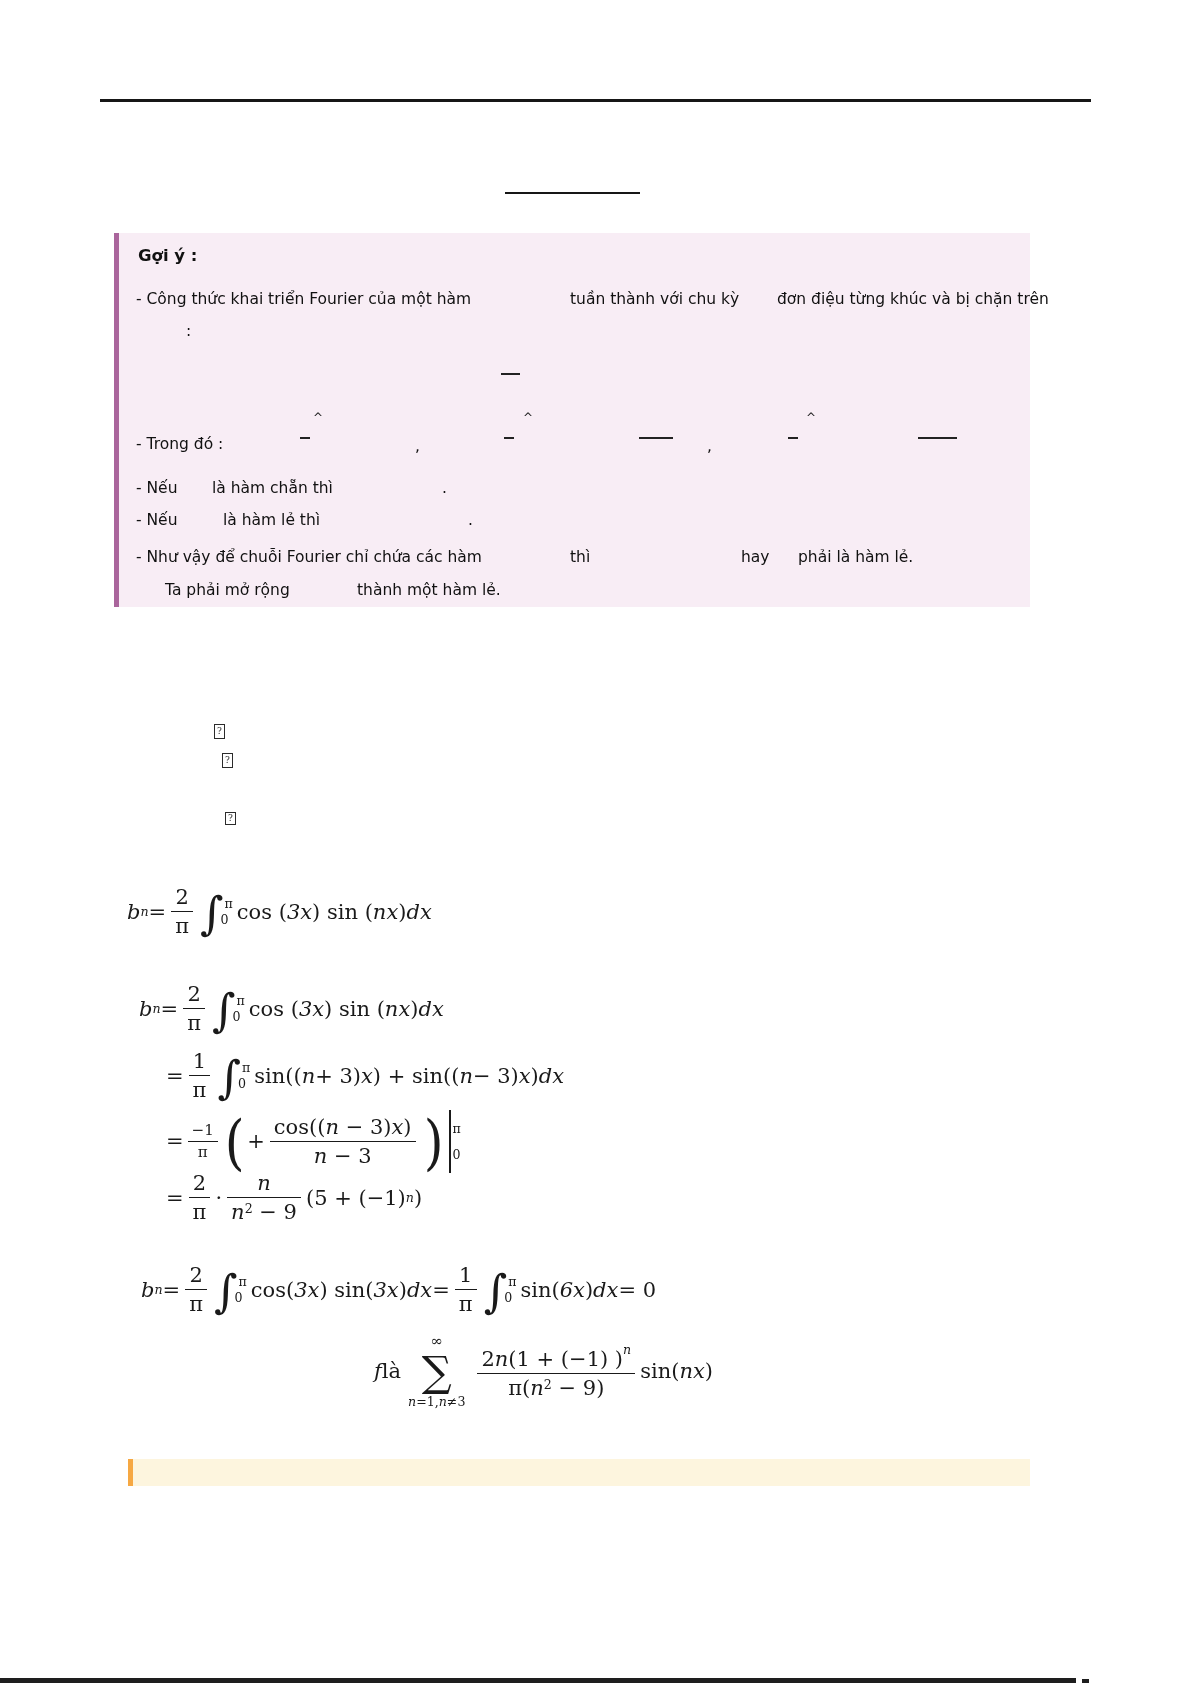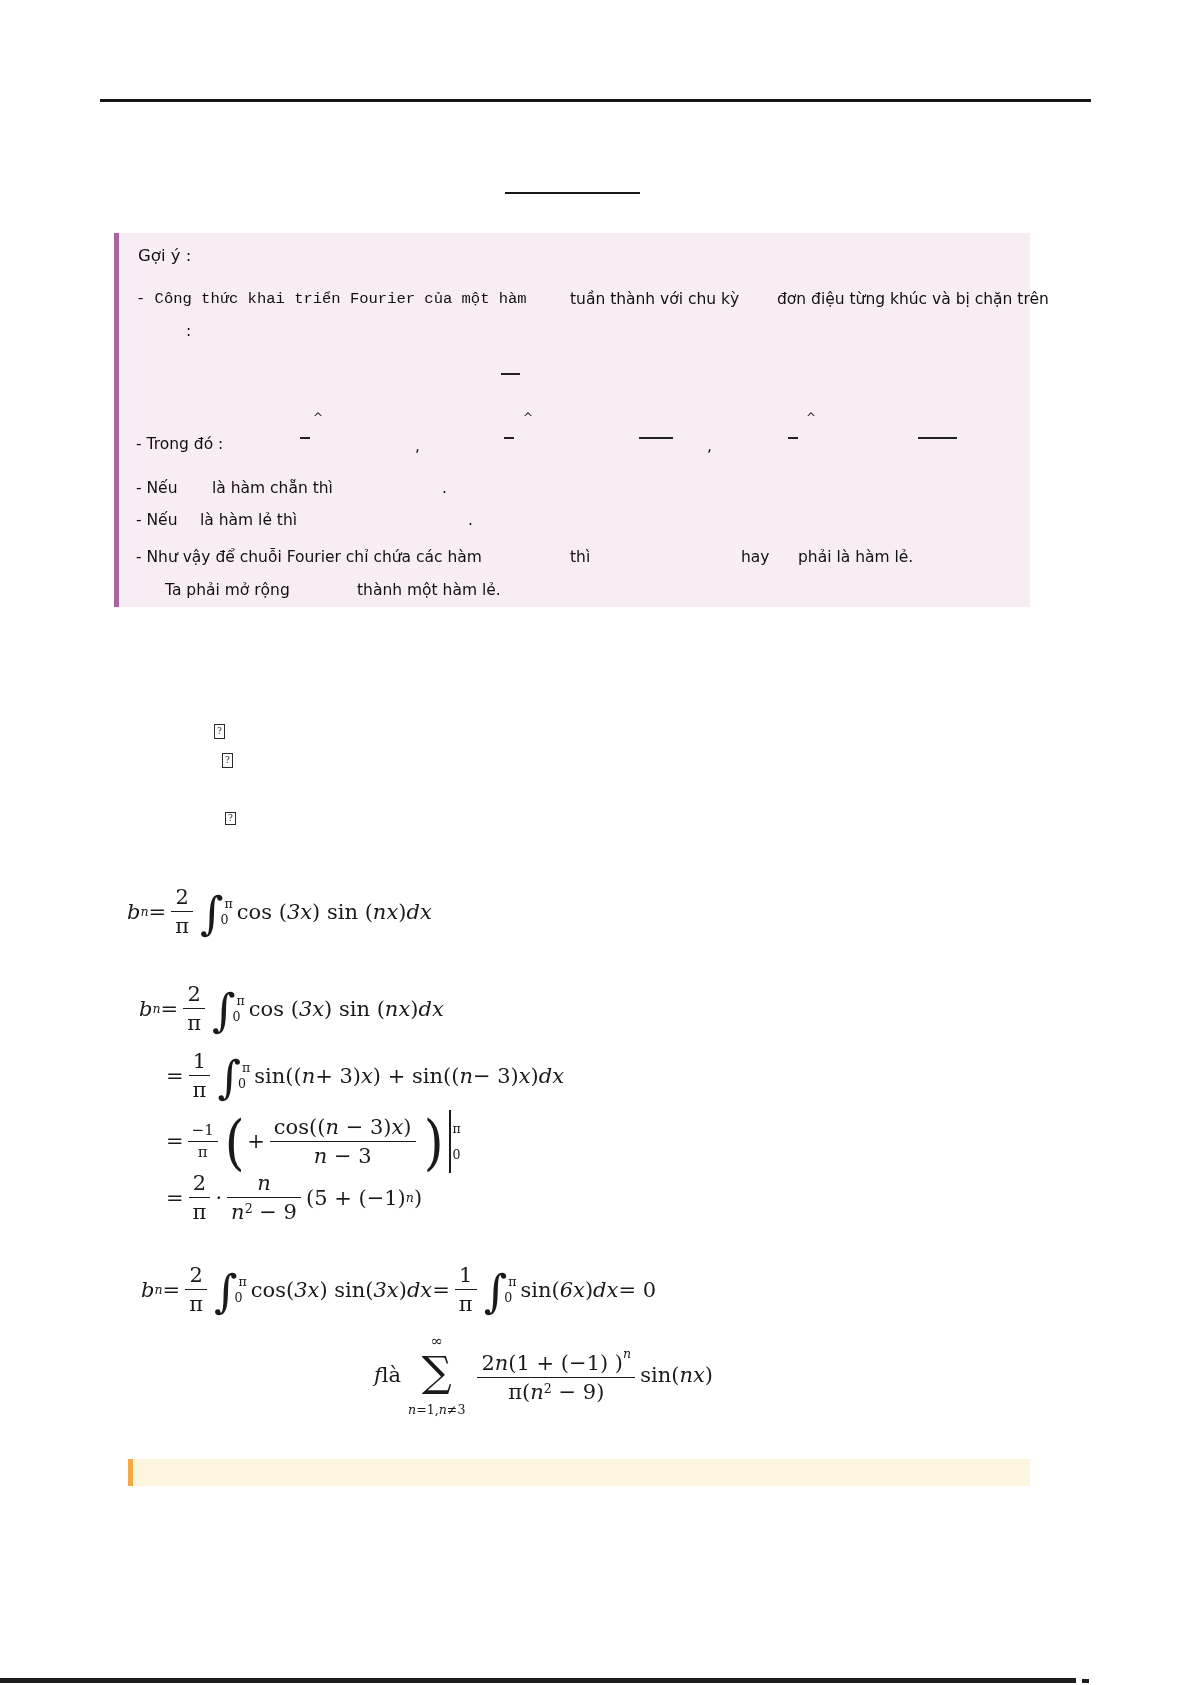--- a/index.html
+++ b/index.html
@@ -9,21 +9,21 @@
     overflow:hidden;
   }
   .abs{position:absolute;}
   .rule{background:#161616;}
   
   .hint-box{
     left:114px;top:233px;width:916px;height:374px;
     background:#f8edf5;border-left:5px solid #aa659c;box-sizing:border-box;
   }
   .hint-box .frag{position:absolute;font-size:15.5px;line-height:20px;white-space:nowrap;}
-  .hint-box .head{font-weight:normal;font-size:16.5px;}
+  .hint-box .head{font-weight:bold;font-size:16.5px;}
   .mark-dash{position:absolute;height:1.6px;background:#222;}
   .mark-hat{position:absolute;font-size:12px;line-height:10px;color:#222;font-family:"DejaVu Sans",sans-serif;}
   
   .tofu{
     position:absolute;width:11px;height:15px;border:1.6px solid #2b2b2b;box-sizing:border-box;
     display:flex;align-items:center;justify-content:center;
     font-size:9px;line-height:9px;color:#2b2b2b;font-family:"DejaVu Serif",serif;
   }
   .tofu.small{height:13px;}
   
@@ -42,40 +42,40 @@
   .frac .fn{padding:0 4px 1px 4px;border-bottom:1.5px solid #1a1a1a;}
   .frac .fd{padding:1px 4px 0 4px;}
   .frac.sm2{font-size:72%;margin:0 4px;}
   .ig{display:inline-flex;align-items:center;margin:0 4px 0 2px;}
   .ig .is{font-size:215%;line-height:1;transform:translateY(2px);}
   .ig .il{display:inline-flex;flex-direction:column;justify-content:space-between;height:2.55em;font-size:60%;margin-left:1px;}
   .ig .ilb{margin-left:-4px;}
   .sm{display:inline-flex;flex-direction:column;align-items:center;margin:0 7px;line-height:1;}
   .sm .st{font-size:72%;margin-bottom:3px;}
   .sm .ss{font-size:200%;line-height:0.95;}
-  .sm .sb{font-size:60%;margin-top:12px;}
+  .sm .sb{font-size:60%;margin-top:4px;}
   .bp{font-size:285%;line-height:0;transform:scaleX(0.85);margin:0 1px;}
   .ev{display:inline-flex;margin-left:3px;align-items:center;}
   .ev .eb{width:1.7px;background:#1a1a1a;height:3em;}
   .ev .el{display:inline-flex;flex-direction:column;justify-content:space-between;height:3.3em;font-size:60%;margin-left:2px;}
   
   .cream-bar{left:128px;top:1459px;width:902px;height:27px;background:#fdf5de;}
   .cream-bar .strip{position:absolute;left:0;top:0;width:5px;height:27px;background:#f6a843;}
 </style>
 </head>
 <body>
 
 <div class="abs rule" style="left:100px;top:99px;width:991px;height:3px;"></div>
 
 <div class="abs rule" style="left:505px;top:192px;width:135px;height:2px;"></div>
 
 <div class="abs hint-box">
   <span class="frag head" style="left:19px;top:13px;">Gợi ý :</span>
 
-  <span class="frag" style="left:17px;top:56px;font-family:Liberation Mono, monospace;">- Công thức khai triển Fourier của một hàm</span>
+  <span class="frag" style="left:17px;top:56px;">- Công thức khai triển Fourier của một hàm</span>
   <span class="frag" style="left:451px;top:56px;">tuần thành với chu kỳ</span>
   <span class="frag" style="left:658px;top:56px;">đơn điệu từng khúc và bị chặn trên</span>
 
   <span class="frag" style="left:67px;top:88px;">:</span>
 
   <div class="mark-dash" style="left:382px;top:140px;width:19px;"></div>
 
   <span class="frag" style="left:17px;top:201px;">- Trong đó :</span>
   <div class="mark-dash" style="left:181px;top:204px;width:10px;"></div>
   <span class="mark-hat" style="left:194px;top:180px;">^</span>
@@ -86,21 +86,21 @@
   <span class="frag" style="left:588px;top:203px;">,</span>
   <div class="mark-dash" style="left:669px;top:204px;width:10px;"></div>
   <span class="mark-hat" style="left:687px;top:180px;">^</span>
   <div class="mark-dash" style="left:799px;top:204px;width:39px;"></div>
 
   <span class="frag" style="left:17px;top:245px;">- Nếu</span>
   <span class="frag" style="left:93px;top:245px;">là hàm chẵn thì</span>
   <span class="frag" style="left:323px;top:245px;">.</span>
 
   <span class="frag" style="left:17px;top:277px;">- Nếu</span>
-  <span class="frag" style="left:81px;top:277px;">là hàm lẻ thì</span>
+  <span class="frag" style="left:104px;top:277px;">là hàm lẻ thì</span>
   <span class="frag" style="left:349px;top:277px;">.</span>
 
   <span class="frag" style="left:17px;top:314px;">- Như vậy để chuỗi Fourier chỉ chứa các hàm</span>
   <span class="frag" style="left:451px;top:314px;">thì</span>
   <span class="frag" style="left:598px;top:314px;margin-left:24px;">hay</span>
   <span class="frag" style="left:679px;top:314px;">phải là hàm lẻ.</span>
 
   <span class="frag" style="left:46px;top:347px;">Ta phải mở rộng</span>
   <span class="frag" style="left:238px;top:347px;">thành một hàm lẻ.</span>
 </div>

